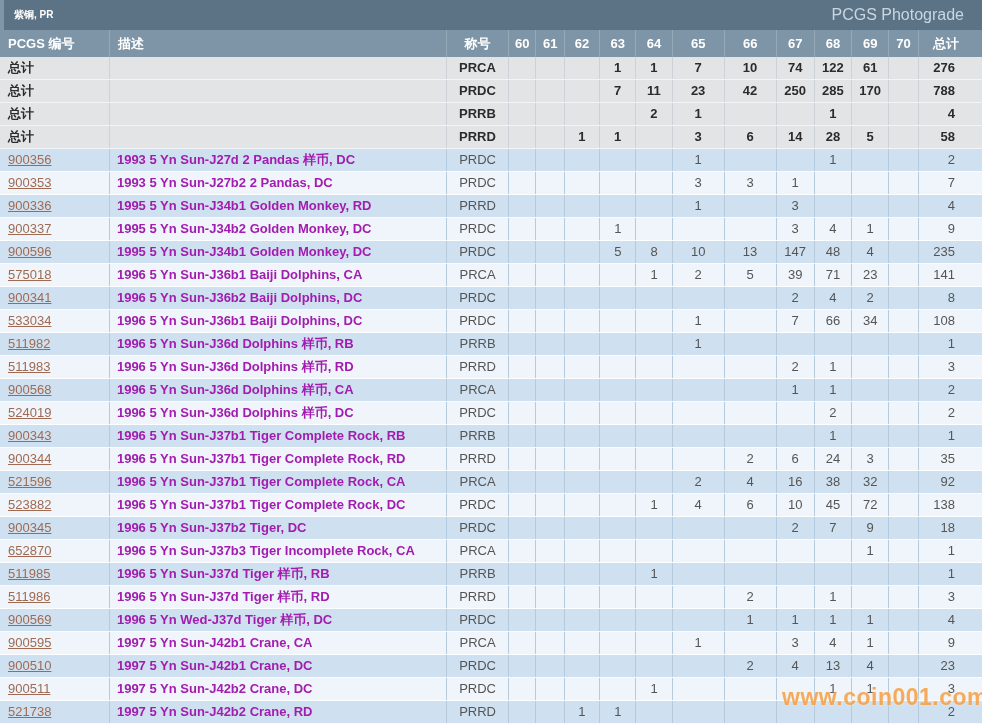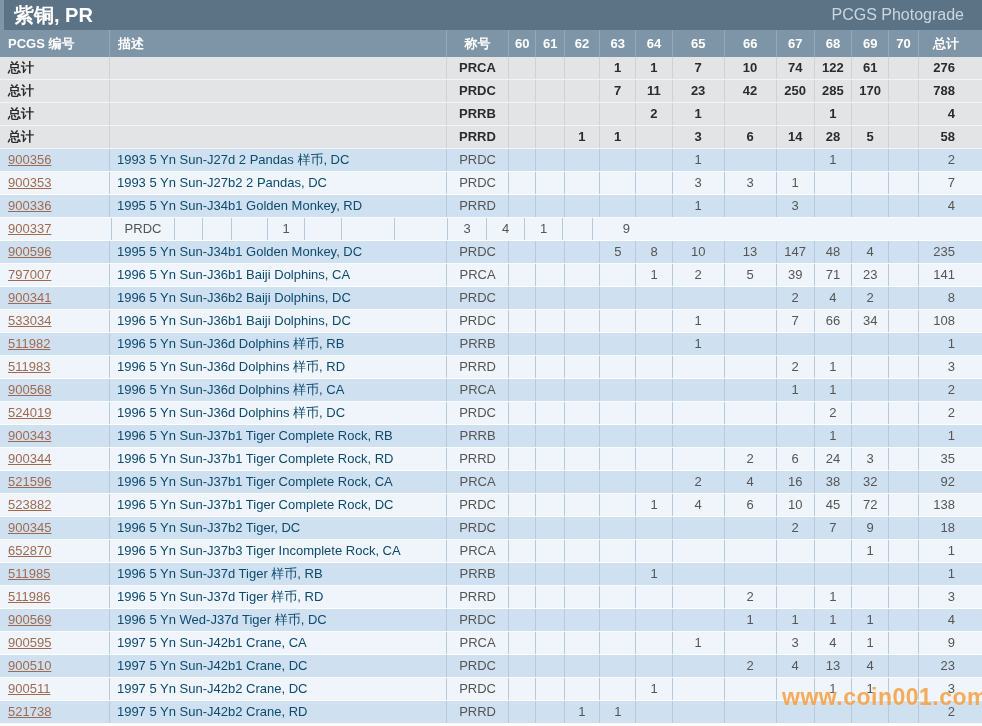--- a/index.html
+++ b/index.html
@@ -15,21 +15,21 @@
     background: #5c7386;
     border-left: 4px solid #7f96a8;
     display: flex;
     align-items: center;
     justify-content: space-between;
     padding: 0 18px 0 10px;
   }
   .titlebar .page-title {
     color: #ffffff;
     font-weight: bold;
-    font-size: 20px;
+    font-size: 10px;
   }
   .titlebar .photograde {
     color: #c8d7e2;
     font-size: 16px;
     text-decoration: none;
     cursor: pointer;
   }
   
   .tbl { width: 982px; }
   .row { display: flex; height: 23px; line-height: 22px; font-size: 13px; }
@@ -57,21 +57,21 @@
   
   .row.summary { background: #e3e4e6; border-bottom: 1px solid #f3f4f5; }
   .row.summary .cell { border-right: 1px solid #ccd2d7; color: #2b2b2b; font-weight: bold; }
   .row.summary .c0 { padding-left: 8px; }
   
   .row.data  { border-bottom: 1px solid rgba(255,255,255,0.85); }
   .row.data.blue  { background: #cfe1f0; }
   .row.data.light { background: #eff5fa; }
   .row.data .cell { border-right: 1px solid #b6cadd; color: #555555; }
   .row.data .c0 { padding-left: 8px; color: #a06a52; cursor: pointer; text-decoration: underline; }
-  .row.data .c1 { padding-left: 7px; color: #0c4a6e; }
+  .row.data .c1 { padding-left: 7px; color: #a21caf; font-weight: bold; }
   .num  { text-align: center; }
   .c2   { text-align: center; }
   .c14  { text-align: right; padding-right: 27px; }
   .row .c14 { border-right: none !important; }
   
   .watermark {
     position: absolute;
     left: 782px;
     top: 684px;
     font-size: 23px;
@@ -223,20 +223,21 @@
         <div class="cell c8 num">1</div>
         <div class="cell c9 num"></div>
         <div class="cell c10 num">3</div>
         <div class="cell c11 num"></div>
         <div class="cell c12 num"></div>
         <div class="cell c13 num"></div>
         <div class="cell c14">4</div>
       </div>
       <div class="row data light">
         <div class="cell c0">900337</div>
+        <div class="cell c1">1995 5 Yn Sun-J34b2 Golden Monkey, DC</div>
         <div class="cell c2">PRDC</div>
         <div class="cell c3 num"></div>
         <div class="cell c4 num"></div>
         <div class="cell c5 num"></div>
         <div class="cell c6 num">1</div>
         <div class="cell c7 num"></div>
         <div class="cell c8 num"></div>
         <div class="cell c9 num"></div>
         <div class="cell c10 num">3</div>
         <div class="cell c11 num">4</div>
@@ -255,21 +256,21 @@
         <div class="cell c7 num">8</div>
         <div class="cell c8 num">10</div>
         <div class="cell c9 num">13</div>
         <div class="cell c10 num">147</div>
         <div class="cell c11 num">48</div>
         <div class="cell c12 num">4</div>
         <div class="cell c13 num"></div>
         <div class="cell c14">235</div>
       </div>
       <div class="row data light">
-        <div class="cell c0">797007</div>
+        <div class="cell c0">575018</div>
         <div class="cell c1">1996 5 Yn Sun-J36b1 Baiji Dolphins, CA</div>
         <div class="cell c2">PRCA</div>
         <div class="cell c3 num"></div>
         <div class="cell c4 num"></div>
         <div class="cell c5 num"></div>
         <div class="cell c6 num"></div>
         <div class="cell c7 num">1</div>
         <div class="cell c8 num">2</div>
         <div class="cell c9 num">5</div>
         <div class="cell c10 num">39</div>

